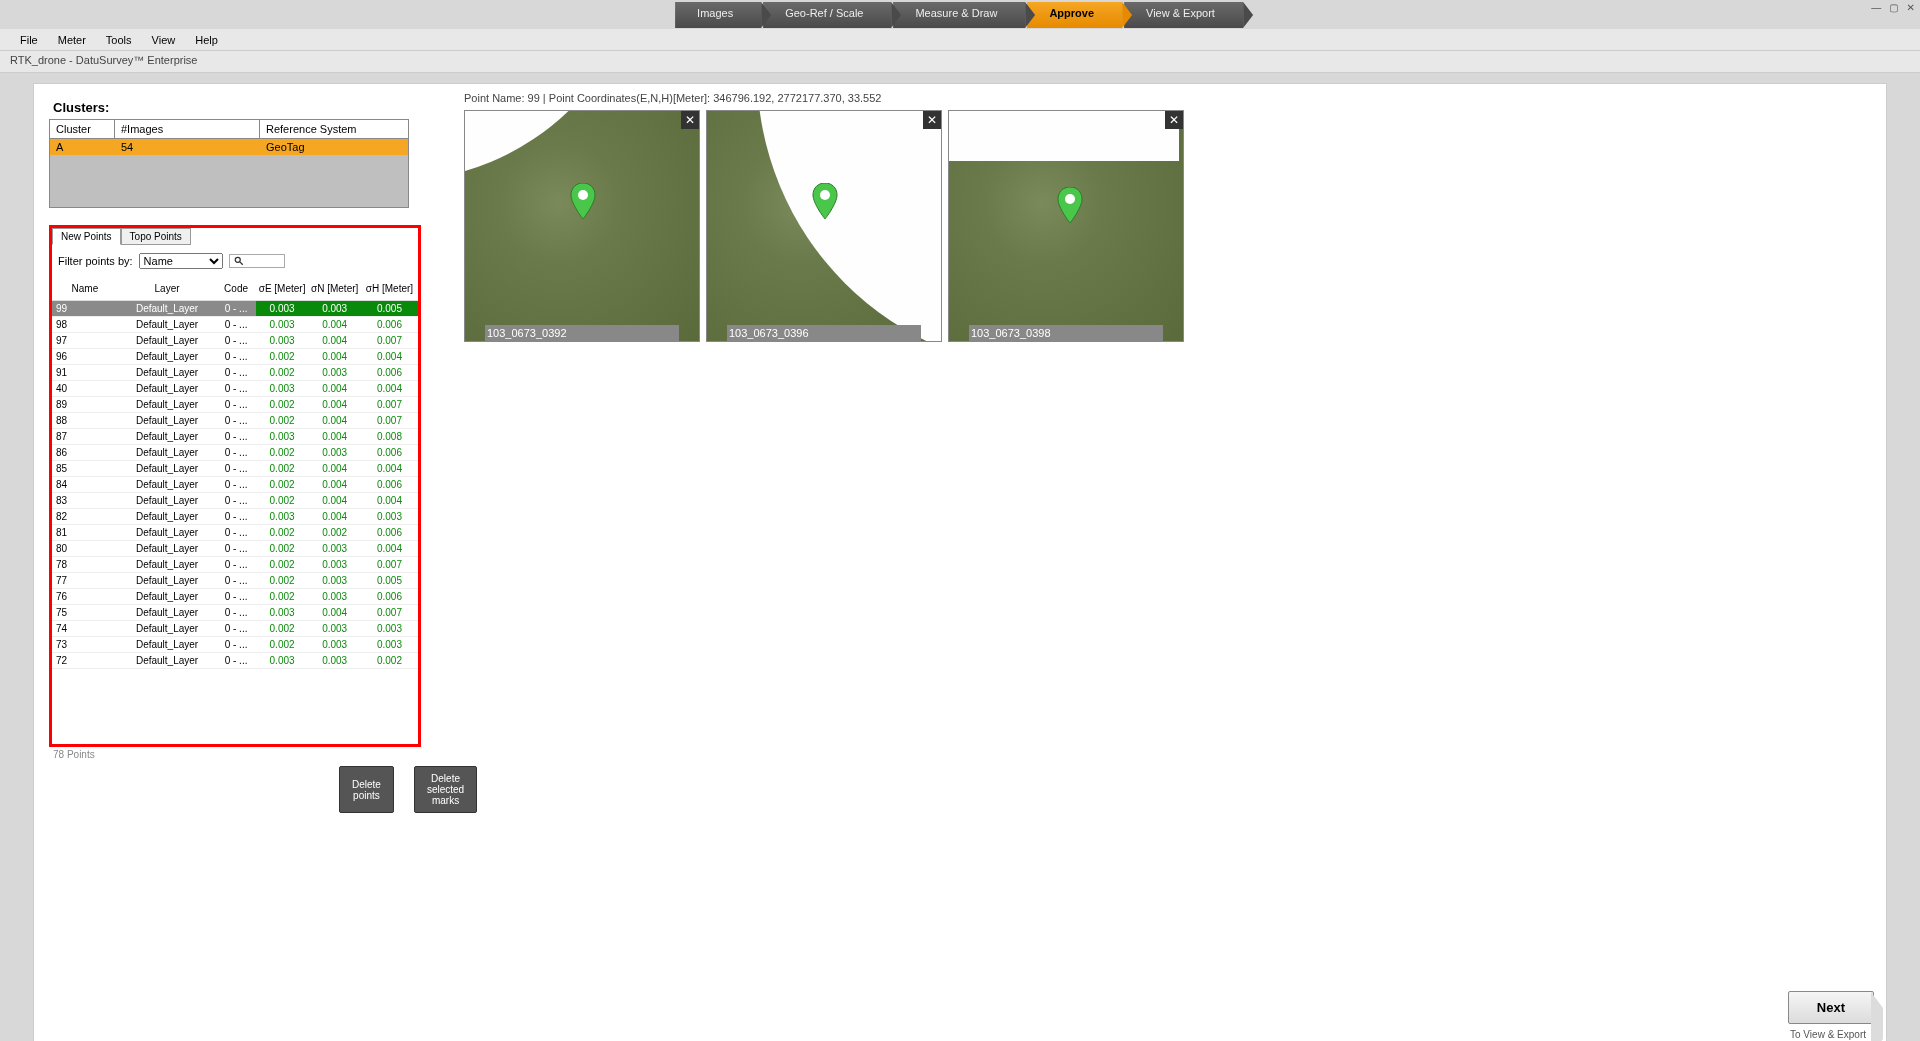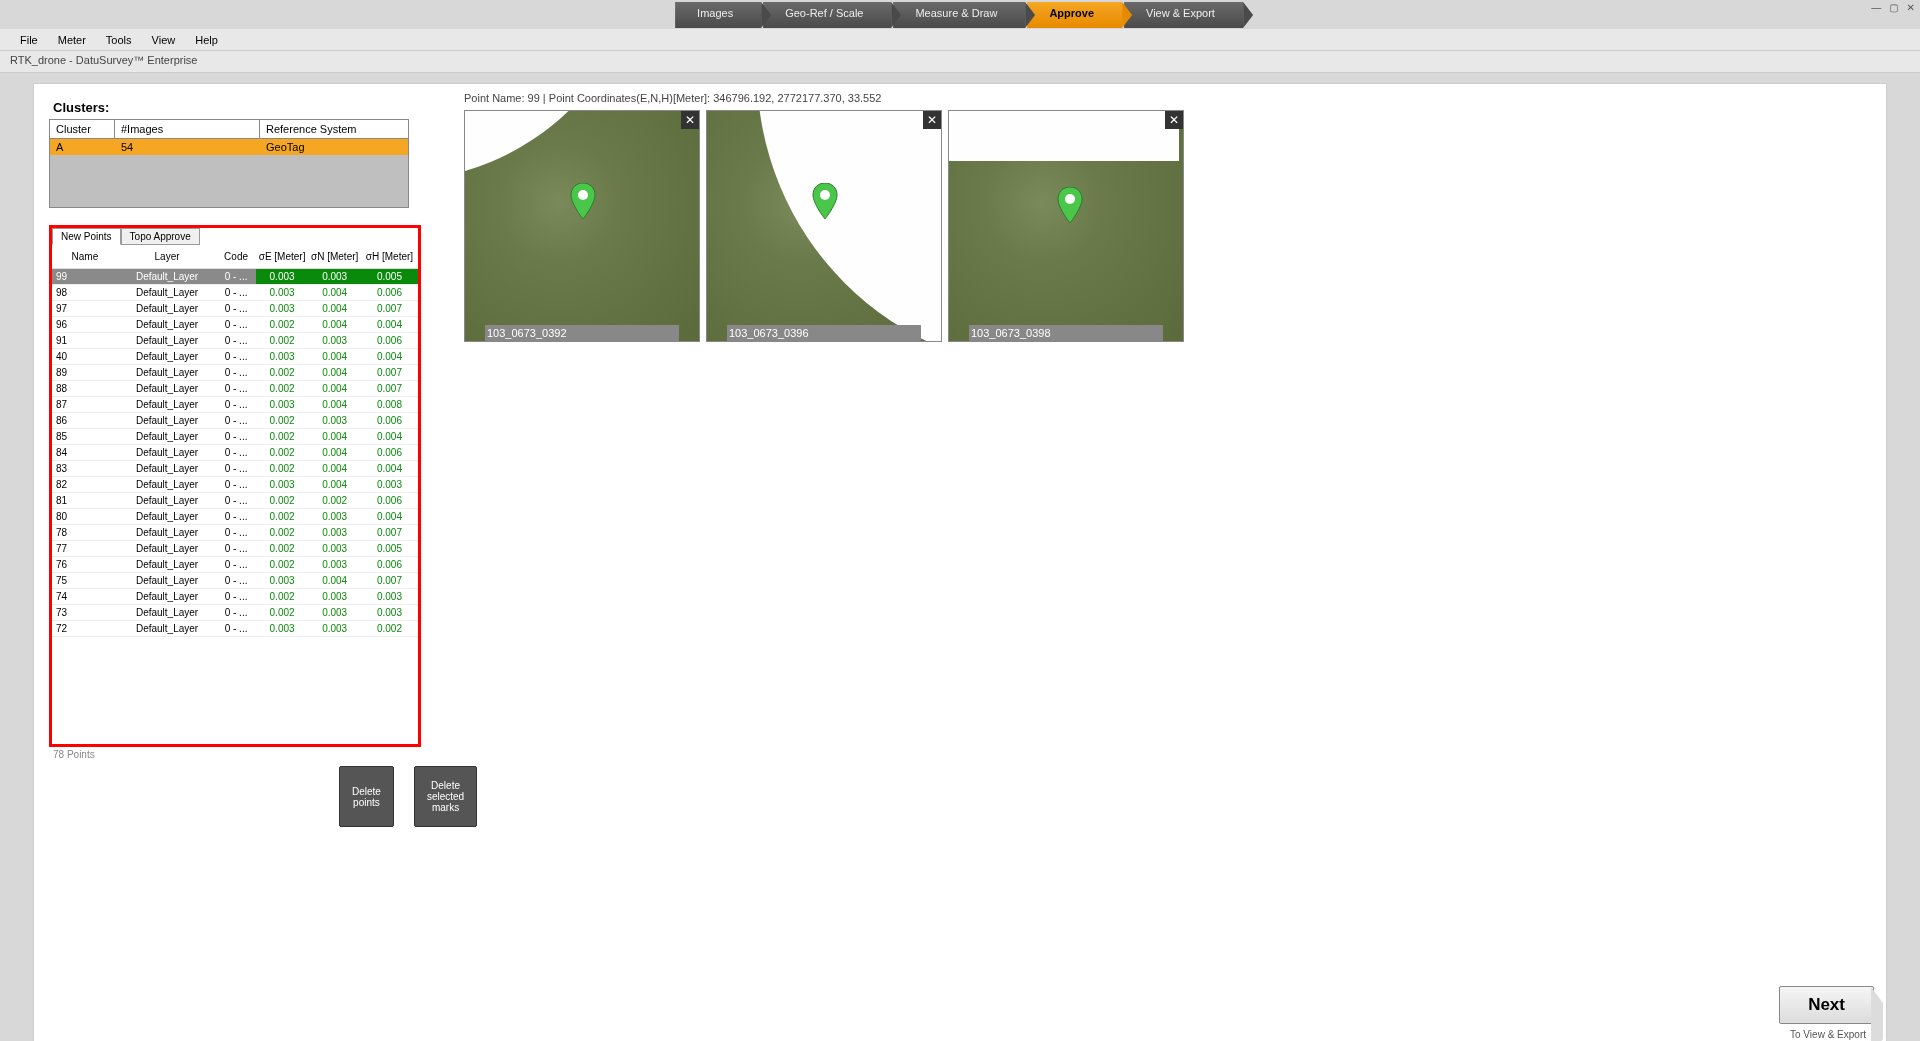--- a/index.html
+++ b/index.html
@@ -56,21 +56,21 @@
 .points-table td { padding: 2px 4px; border-bottom: 1px solid #eee; text-align: center; }
 .points-table td.name { text-align: left; padding-left: 4px; }
 .points-table td.layer { text-align: center; }
 .points-table td.sigma { color: #0a8a0a; }
 .points-table tr.selected td { background: #8a8a8a; color: #fff; }
 .points-table tr.selected td.sigma { background: #0a8a0a; color: #fff; }
 
 .points-count { font-size: 10px; color: #888; padding: 2px 4px; }
 
 .action-buttons { display: flex; gap: 20px; margin-top: 4px; margin-left: 290px; }
-.btn-dark { background: #555; color: #fff; font-size: 10px; padding: 13px 12px; border: 1px solid #333; cursor: pointer; border-radius: 2px; }
+.btn-dark { background: #555; color: #fff; font-size: 10px; padding: 6px 12px; border: 1px solid #333; cursor: pointer; border-radius: 2px; }
 
 
 .right-panel { position: absolute; left: 430px; top: 8px; right: 10px; }
 .point-info { font-size: 11px; color: #444; margin-bottom: 6px; }
 .thumbnails { display: flex; gap: 6px; }
 .thumb { width: 236px; height: 232px; position: relative; background: #6b7a4a; border: 1px solid #888; }
 .thumb .close { position: absolute; right: 0; top: 0; width: 18px; height: 18px; background: #333; color: #fff; display: flex; align-items: center; justify-content: center; font-size: 12px; cursor: pointer; z-index: 5; }
 .thumb .label { position: absolute; bottom: 0; left: 20px; right: 20px; background: #888; color: #fff; text-align: left; font-size: 11px; padding: 2px; }
 .thumb .aerial { position: absolute; inset: 0; overflow: hidden; }
 .thumb .grass { position: absolute; background: radial-gradient(circle at 40% 40%, #7a8a5a 0%, #6b7a4a 30%, #5a6a3a 100%); }
@@ -82,21 +82,21 @@
 .thumb1 .white-arc { position: absolute; width: 500px; height: 500px; border-radius: 50%; background: #fefefe; top: -430px; left: -320px; }
 .thumb1 .pin { left: 105px; top: 72px; }
 .thumb2 .grass { width: 100%; height: 100%; }
 .thumb2 .white-arc { position: absolute; width: 600px; height: 600px; border-radius: 50%; background: #fefefe; top: -340px; left: 50px; }
 .thumb2 .pin { left: 105px; top: 72px; }
 .thumb3 .grass { width: 100%; height: 100%; }
 .thumb3 .white-arc { position: absolute; width: 360px; height: 200px; border-radius: 50% 50% 0 0; background: #fefefe; top: -150px; left: -130px; }
 .thumb3 .pin { left: 108px; top: 76px; }
 
 
-.next-btn { position: absolute; right: 12px; bottom: 28px; background: linear-gradient(to bottom, #f5f5f5, #dcdcdc); border: 1px solid #888; padding: 8px 28px; font-size: 17px; font-weight: bold; cursor: pointer; border-radius: 2px; }
+.next-btn { position: absolute; right: 12px; bottom: 28px; background: linear-gradient(to bottom, #f5f5f5, #dcdcdc); border: 1px solid #888; padding: 8px 28px; font-size: 13px; font-weight: bold; cursor: pointer; border-radius: 2px; }
 .next-btn::after { content: ''; position: absolute; right: -10px; top: 0; height: 100%; width: 0; border-left: 12px solid #dcdcdc; border-top: 16px solid transparent; border-bottom: 16px solid transparent; }
 .next-sub { position: absolute; right: 20px; bottom: 12px; font-size: 10px; color: #555; }
 </style>
 </head>
 <body>
 
 <div class="menubar">
   <div class="menu-item">File</div>
   <div class="menu-item">Meter</div>
   <div class="menu-item">Tools</div>
@@ -133,21 +133,31 @@
         <div class="cr-cluster">A</div>
         <div class="cr-images">54</div>
         <div class="cr-ref">GeoTag</div>
       </div>
       <div class="clusters-body-fill"></div>
     </div>
 
     <div class="points-box">
       <div class="tabs">
         <div class="tab active">New Points</div>
-        <div class="tab">Topo Approve</div>
+        <div class="tab">Topo Points</div>
+      </div>
+      <div class="filter-row">
+        <span>Filter points by:</span>
+        <select><option>Name</option></select>
+        <span class="search-box">
+          <svg viewBox="0 0 16 16">
+              <circle cx="6" cy="6" r="4" fill="none" stroke="#333" stroke-width="2"></circle>
+              <line x1="9" y1="9" x2="14" y2="14" stroke="#333" stroke-width="2"></line>
+            </svg>
+        </span>
       </div>
       <div class="points-table-wrap">
         <table class="points-table">
           <thead>
               <tr>
             <th style="width:60px">Name</th>
             <th style="width:90px">Layer</th>
             <th style="width:36px">Code</th>
             <th style="width:48px">σE [Meter]</th>
             <th style="width:48px">σN [Meter]</th>

